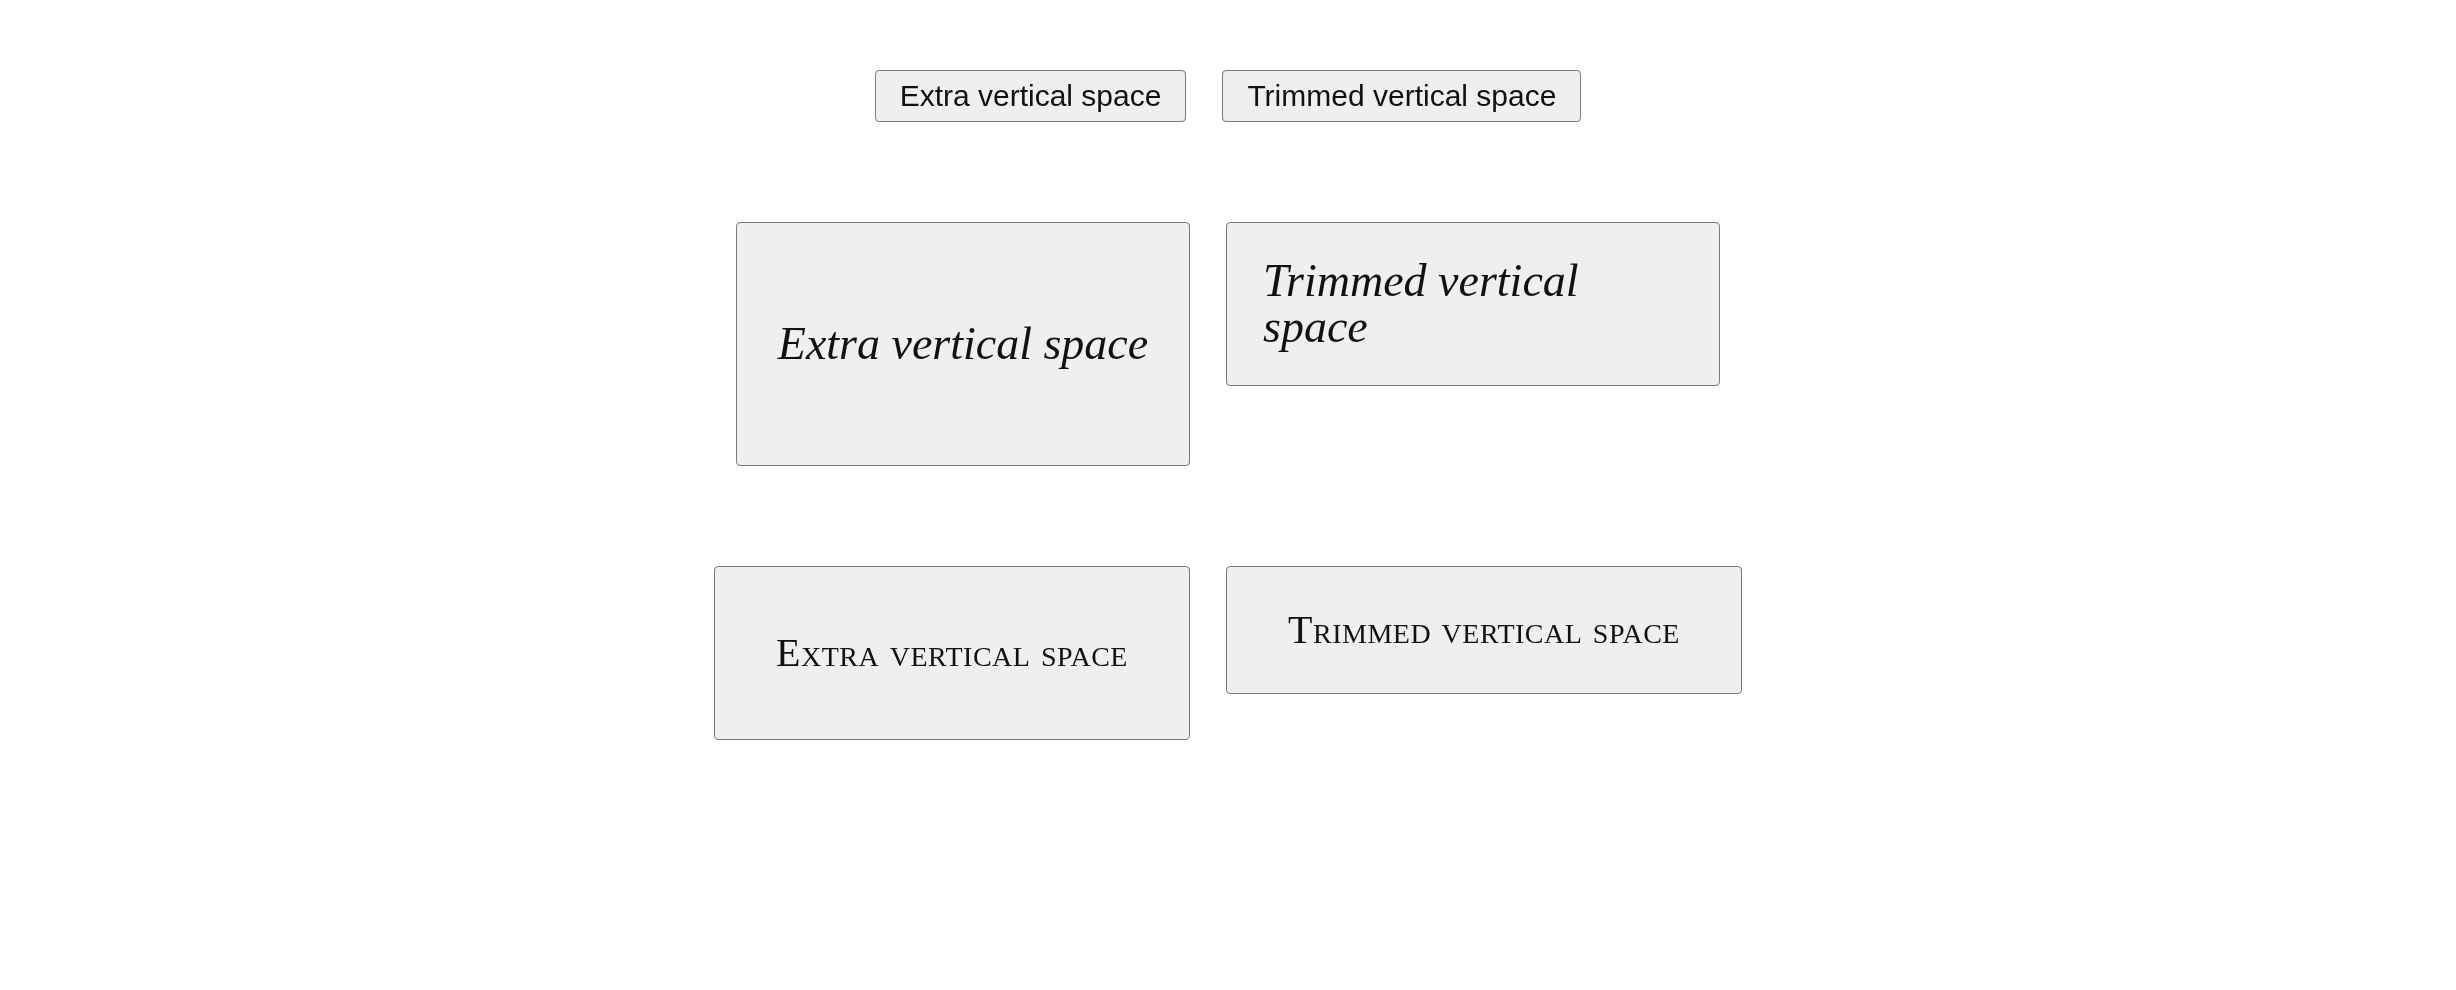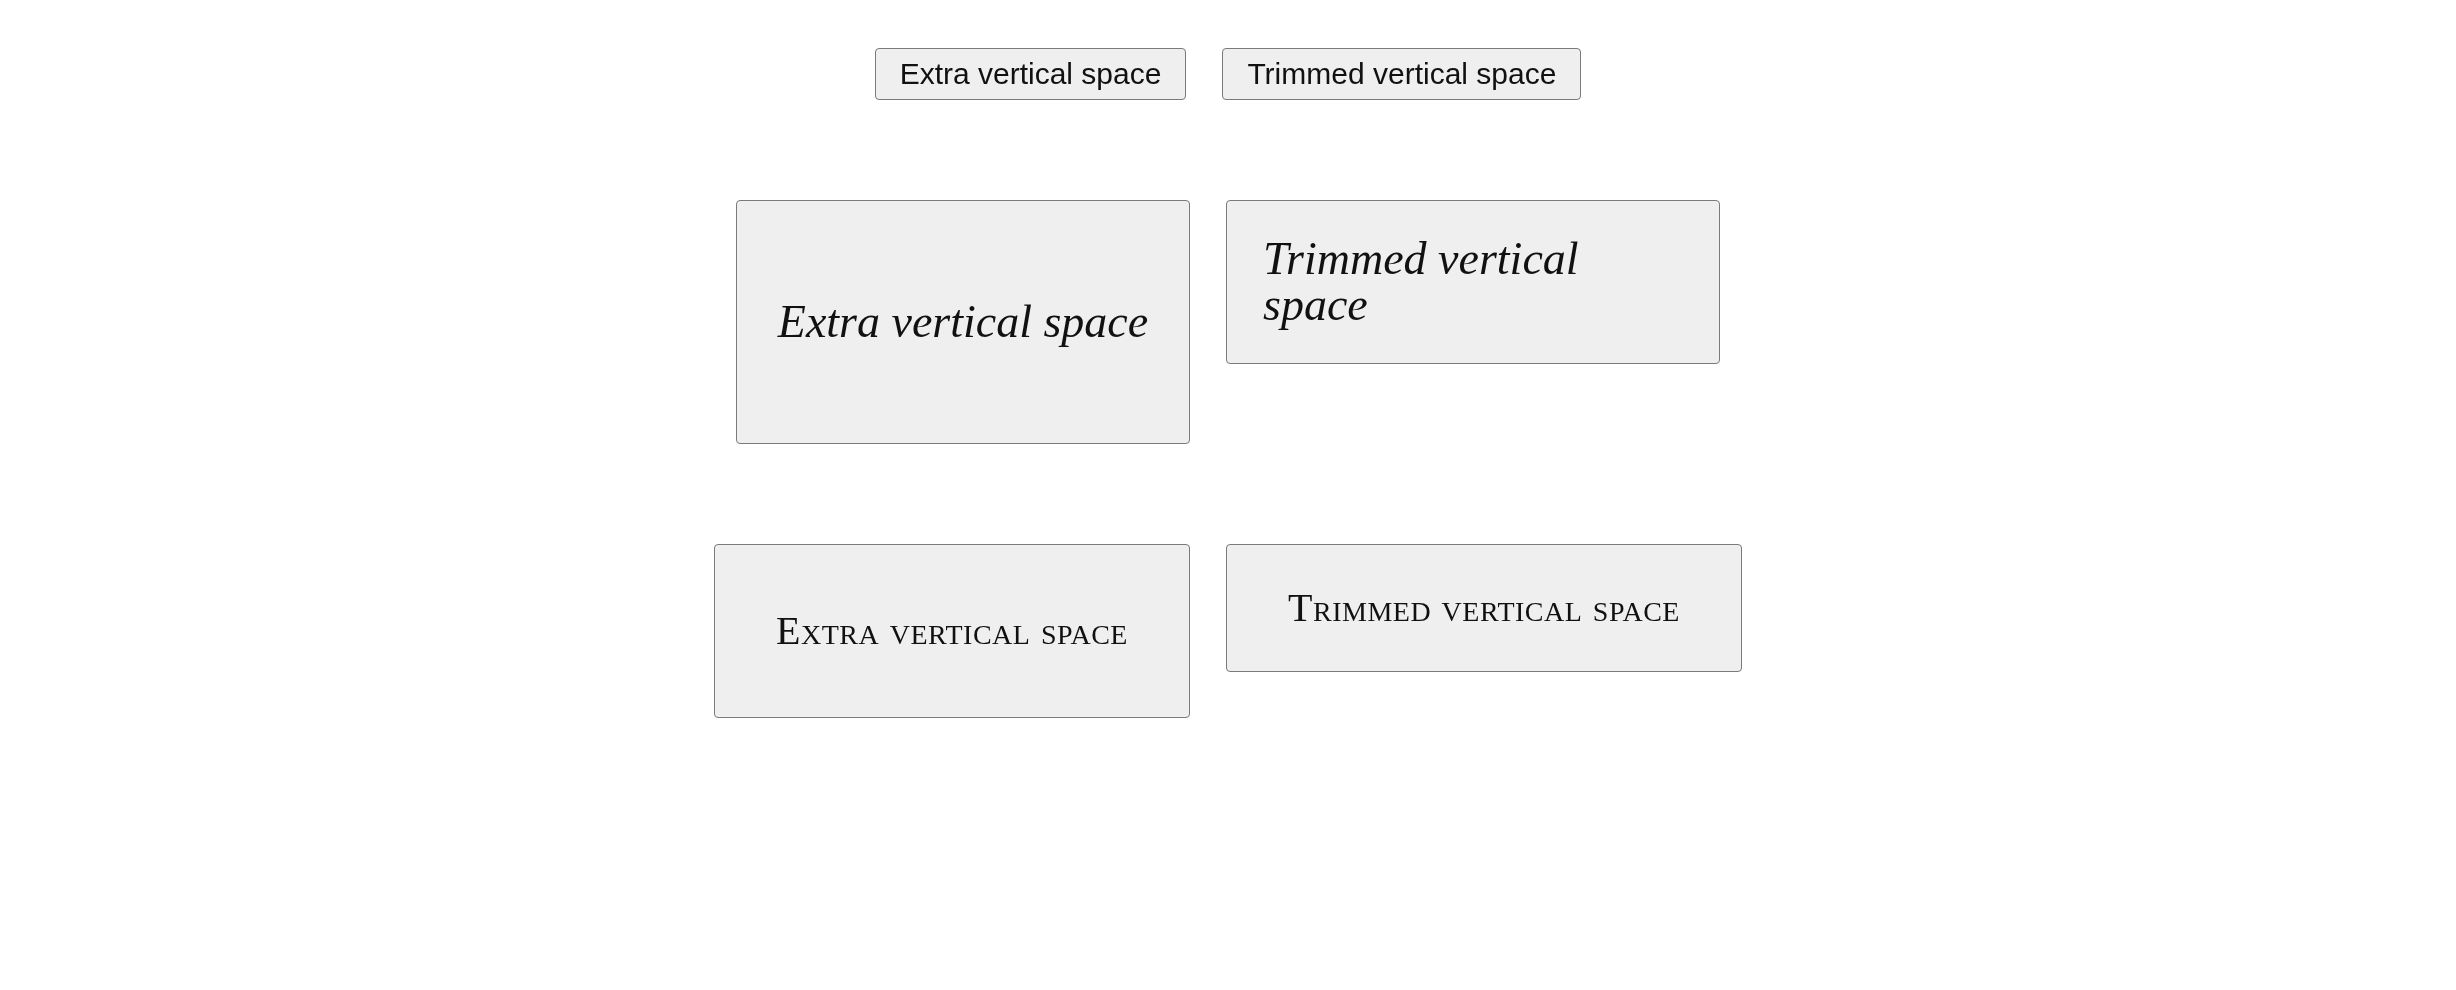--- a/index.html
+++ b/index.html
@@ -8,21 +8,21 @@
     width: 2456px;
     height: 990px;
     background: #ffffff;
     font-family: Arial, Helvetica, sans-serif;
   }
   .page {
     width: 100%;
     display: flex;
     flex-direction: column;
     align-items: center;
-    padding-top: 48px;
+    padding-top: 70px;
     box-sizing: border-box;
   }
   .row {
     display: flex;
     flex-direction: row;
     gap: 36px;
     align-items: flex-start;
     margin-bottom: 100px;
   }
   .box {

